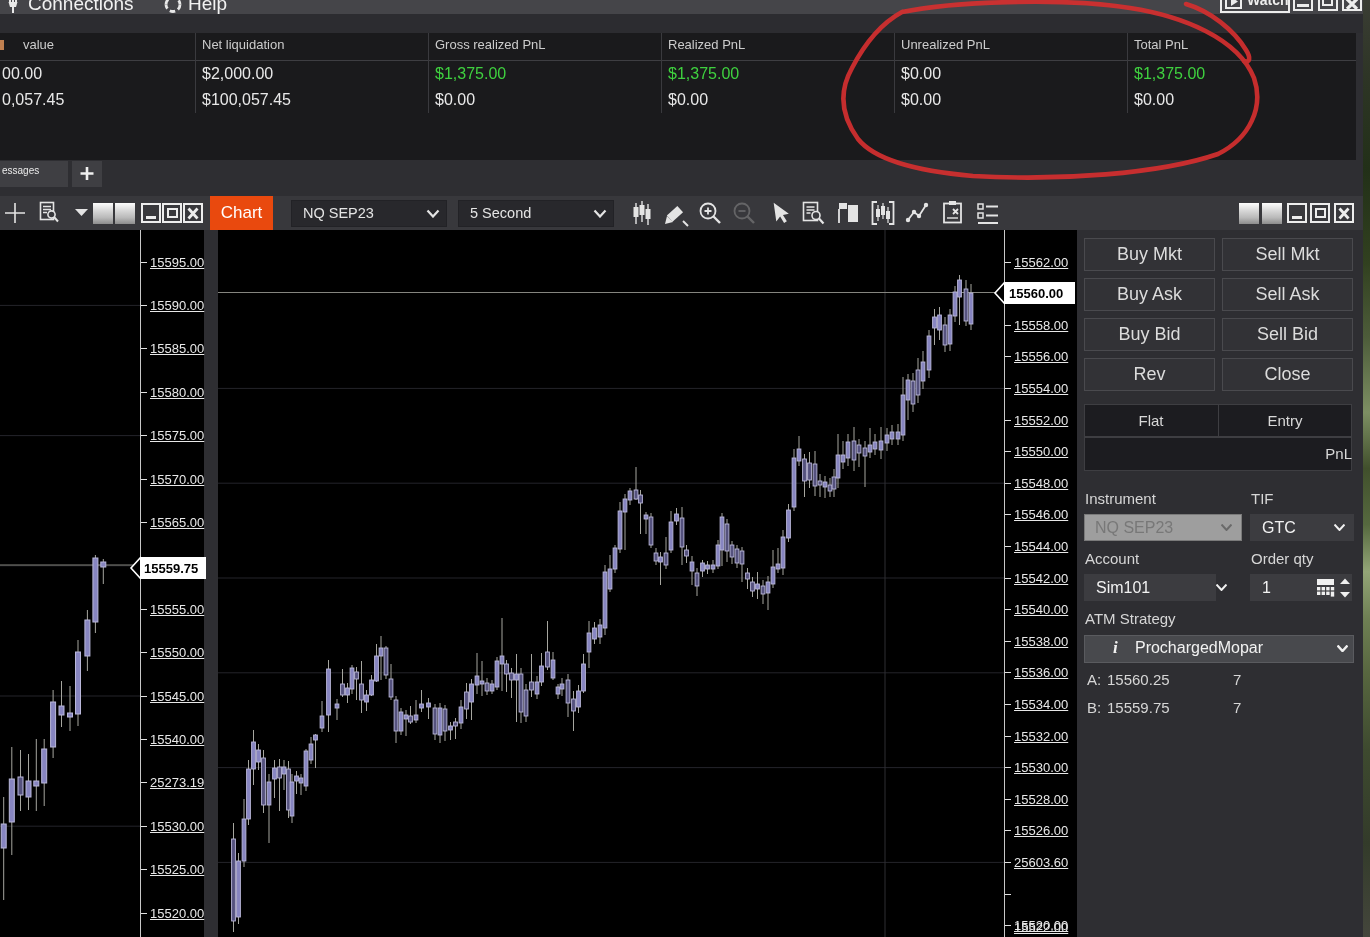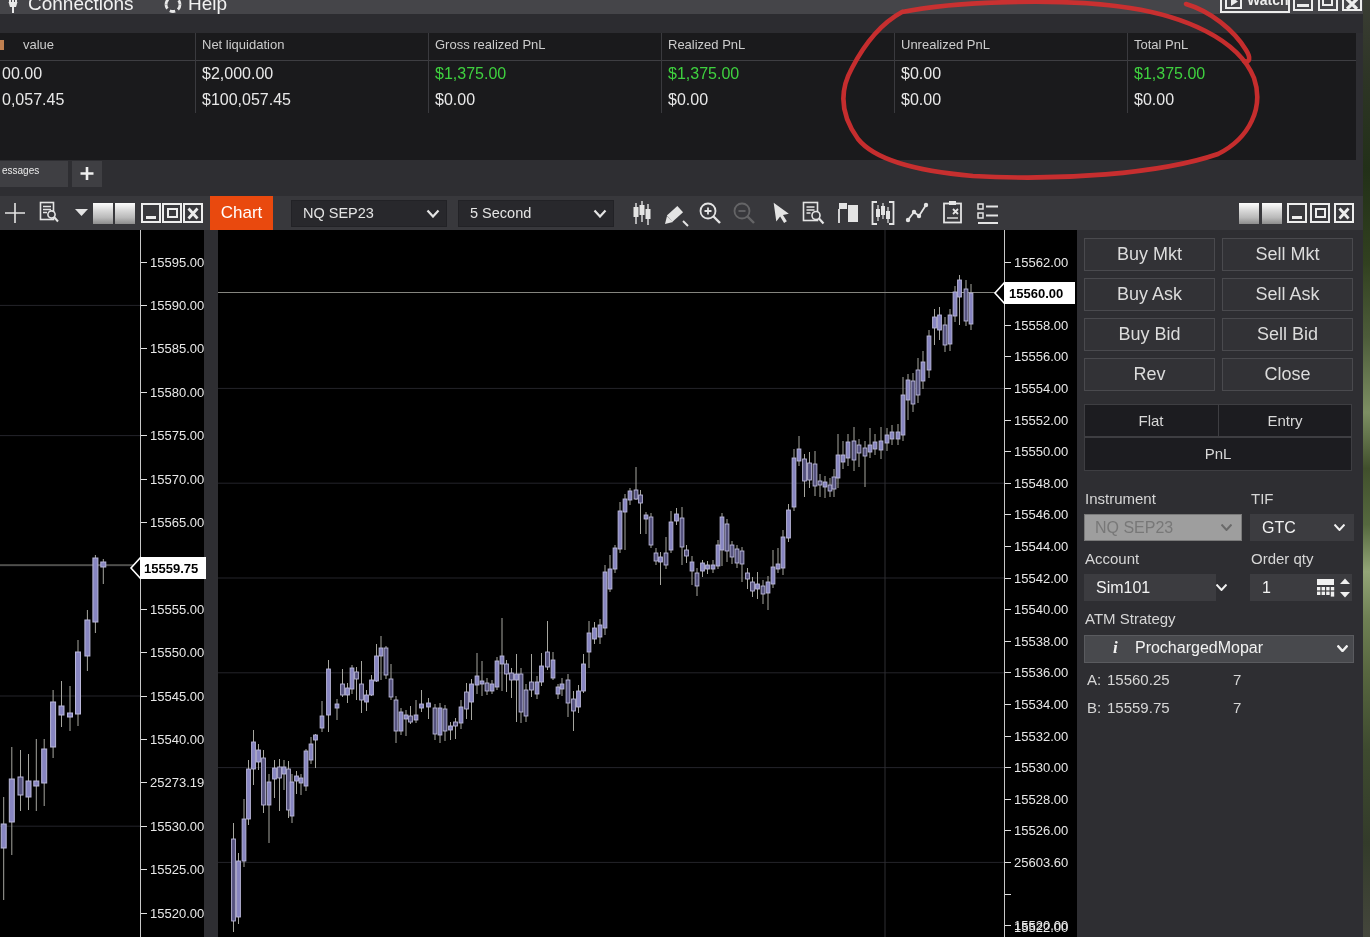--- a/index.html
+++ b/index.html
@@ -1,18 +1,18 @@
 <!DOCTYPE html>
 <html><head><meta charset="utf-8"><style>
 * { margin:0; padding:0; box-sizing:border-box; }
 html,body { width:1370px; height:937px; overflow:hidden; background:#2e2e32;
   font-family:"Liberation Sans", sans-serif; }
 .abs { position:absolute; }
 .tick { position:absolute; width:6px; height:1px; background:#e0e0e0; }
-.axlab { position:absolute; font-size:13px; color:#e8e8e8; letter-spacing:0px; }
+.axlab { position:absolute; font-size:13px; color:#e8e8e8; letter-spacing:0px;text-decoration:underline; }
 .hlab { position:absolute; font-size:13px; color:#cccccc; }
 .cell { position:absolute; font-size:16px; color:#e8e8e8; }
 .green { color:#3fd13f; }
 .wbtn { position:absolute; border:2px solid #ededed; width:20px; height:20px; background:transparent; }
 .gsq { position:absolute; width:20px; height:21px; background:linear-gradient(180deg,#fdfdfd 0%,#d9d9d9 35%,#b9b9b9 70%,#8d8d8d 100%); }
 .tbtn { position:absolute; width:131px; height:33px; background:#323236; border:1px solid #4a4a4e;
   color:#dcdcdc; font-size:18px; text-align:center; line-height:31px; }
 .plbl { position:absolute; font-size:15px; color:#d6d6d6; }
 .ddk { position:absolute; height:27px; background:#3c3c40; color:#f2f2f2; font-size:16px; line-height:27px; }
 .chev { position:absolute; width:11px; height:7px; }
@@ -457,21 +457,21 @@
 <div class="tbtn" style="left:1222px;top:278px">Sell Ask</div>
 <div class="tbtn" style="left:1084px;top:318px">Buy Bid</div>
 <div class="tbtn" style="left:1222px;top:318px">Sell Bid</div>
 <div class="tbtn" style="left:1084px;top:358px">Rev</div>
 <div class="tbtn" style="left:1222px;top:358px">Close</div>
 <div class="abs" style="left:1084px;top:404px;width:268px;height:33px;background:#1c1c20;border:1px solid #3e3e42"></div>
 <div class="abs" style="left:1218px;top:404px;width:1px;height:33px;background:#3e3e42"></div>
 <div class="abs" style="left:1084px;top:404px;width:134px;height:33px;font-size:15px;color:#d8d8d8;text-align:center;line-height:33px">Flat</div>
 <div class="abs" style="left:1218px;top:404px;width:134px;height:21px;font-size:15px;color:#d8d8d8;text-align:center;line-height:33px">Entry</div>
 <div class="abs" style="left:1084px;top:437px;width:268px;height:34px;background:#1c1c20;border:1px solid #3e3e42"></div>
-<div class="abs" style="left:1084px;top:437px;width:268px;height:34px;font-size:15px;color:#d8d8d8;text-align:center;line-height:34px">PnL</div>
+<div class="abs" style="left:1084px;top:437px;width:268px;height:34px;font-size:15px;color:#d8d8d8;text-align:right;line-height:34px">PnL</div>
 <div class="plbl" style="left:1085px;top:490px">Instrument</div>
 <div class="plbl" style="left:1251px;top:490px">TIF</div>
 <div class="abs" style="left:1084px;top:514px;width:158px;height:27px;background:#9e9e9e;border:1px solid #7a7a7a"></div>
 <div class="abs" style="left:1095px;top:519px;font-size:16px;color:#787878">NQ SEP23</div>
 <svg class="chev" style="left:1221px;top:524px">
     <path d="M0.5 0.5 L5.5 6 L10.5 0.5" stroke="#6a6a6a" stroke-width="2" fill="none"></path>
   </svg>
 <div class="ddk" style="left:1250px;top:514px;width:104px"><span style="padding-left:12px">GTC</span></div>
 <svg class="chev" style="left:1334px;top:524px">
     <path d="M0.5 0.5 L5.5 6 L10.5 0.5" stroke="#f0f0f0" stroke-width="2" fill="none"></path>

